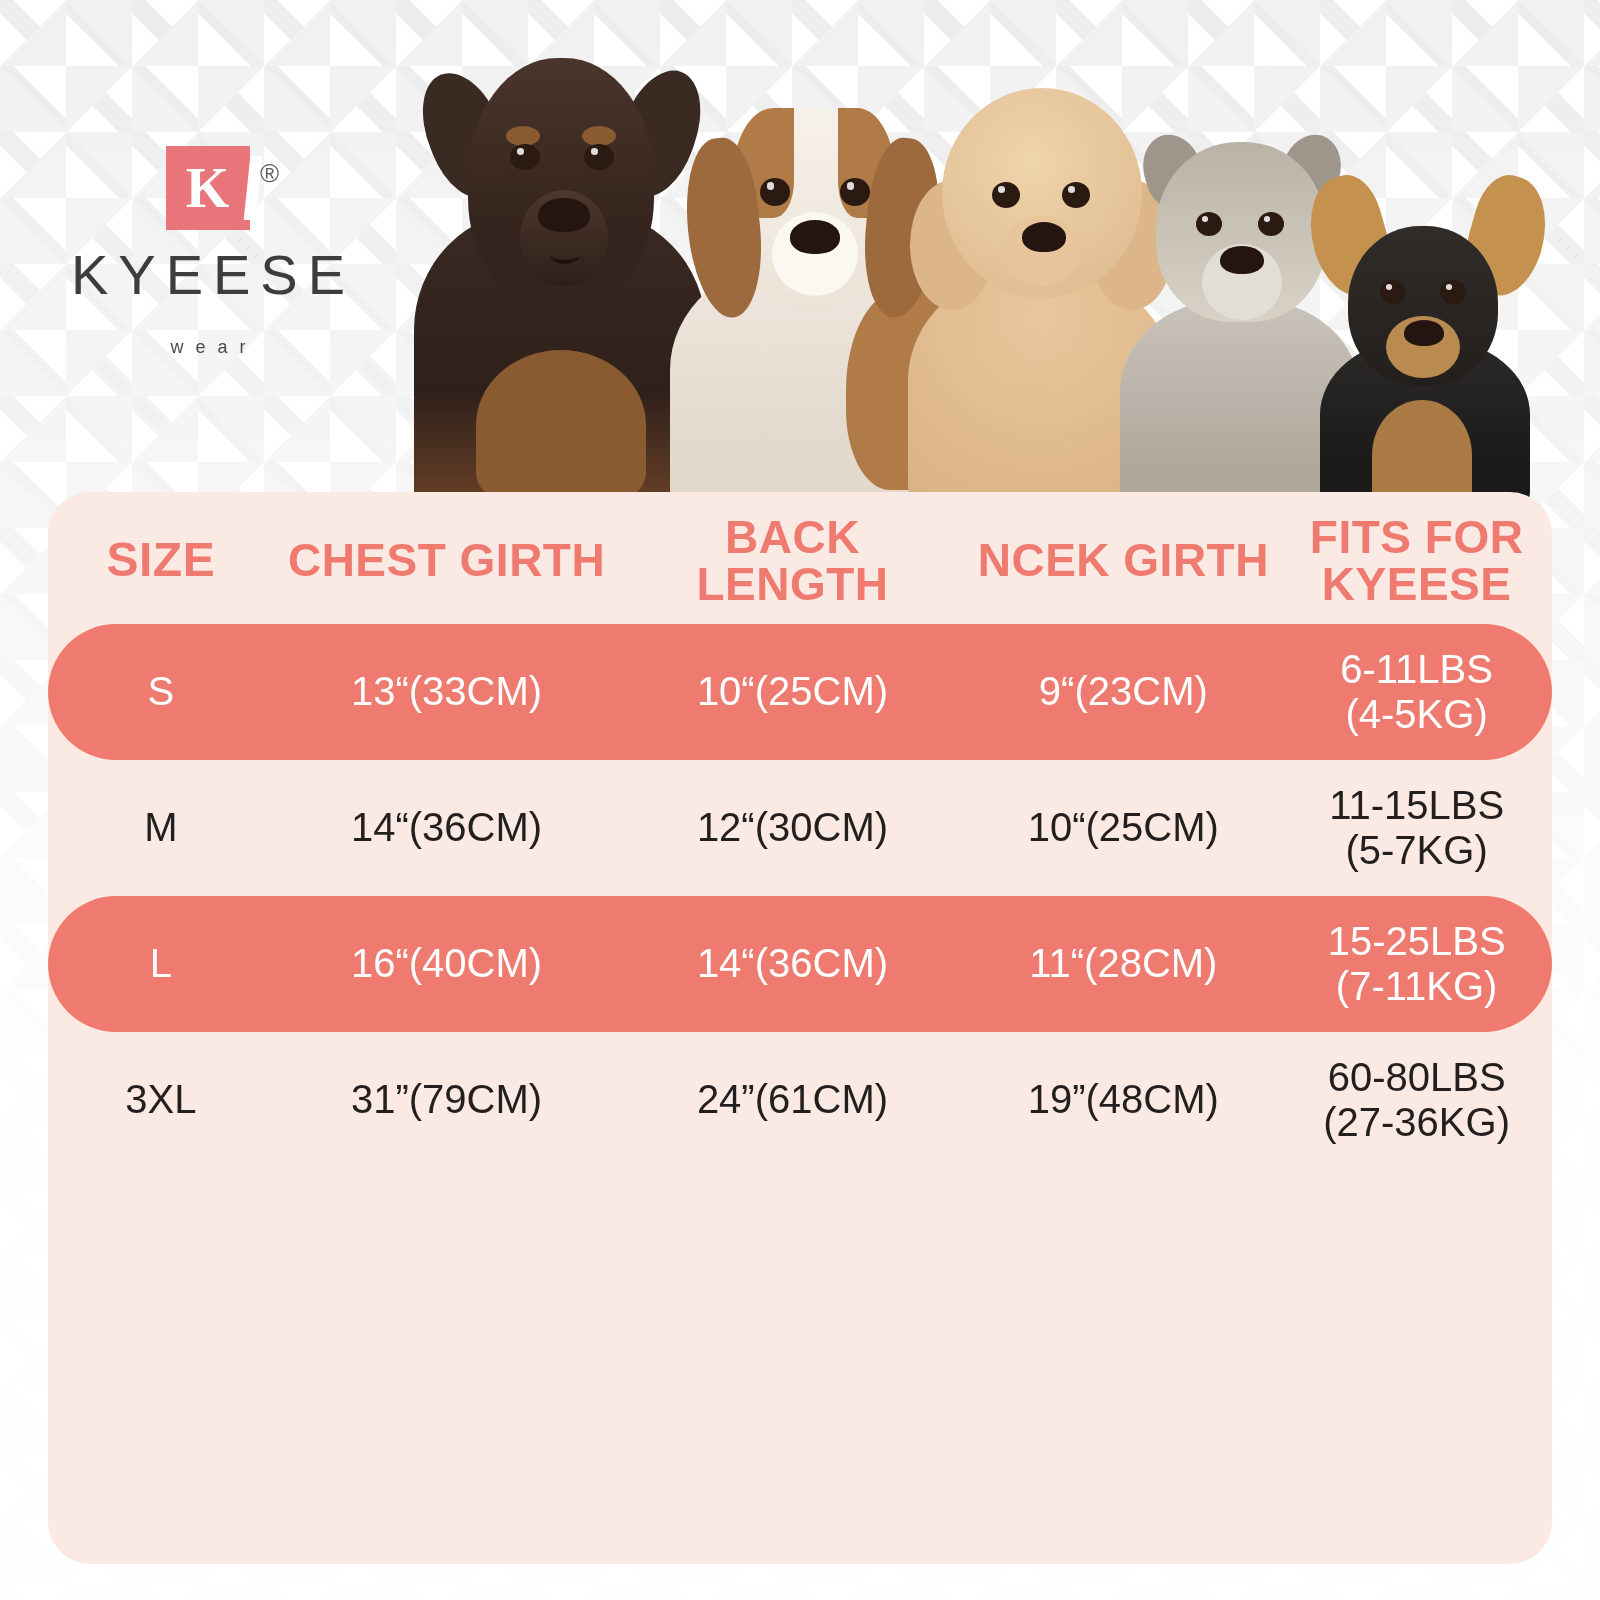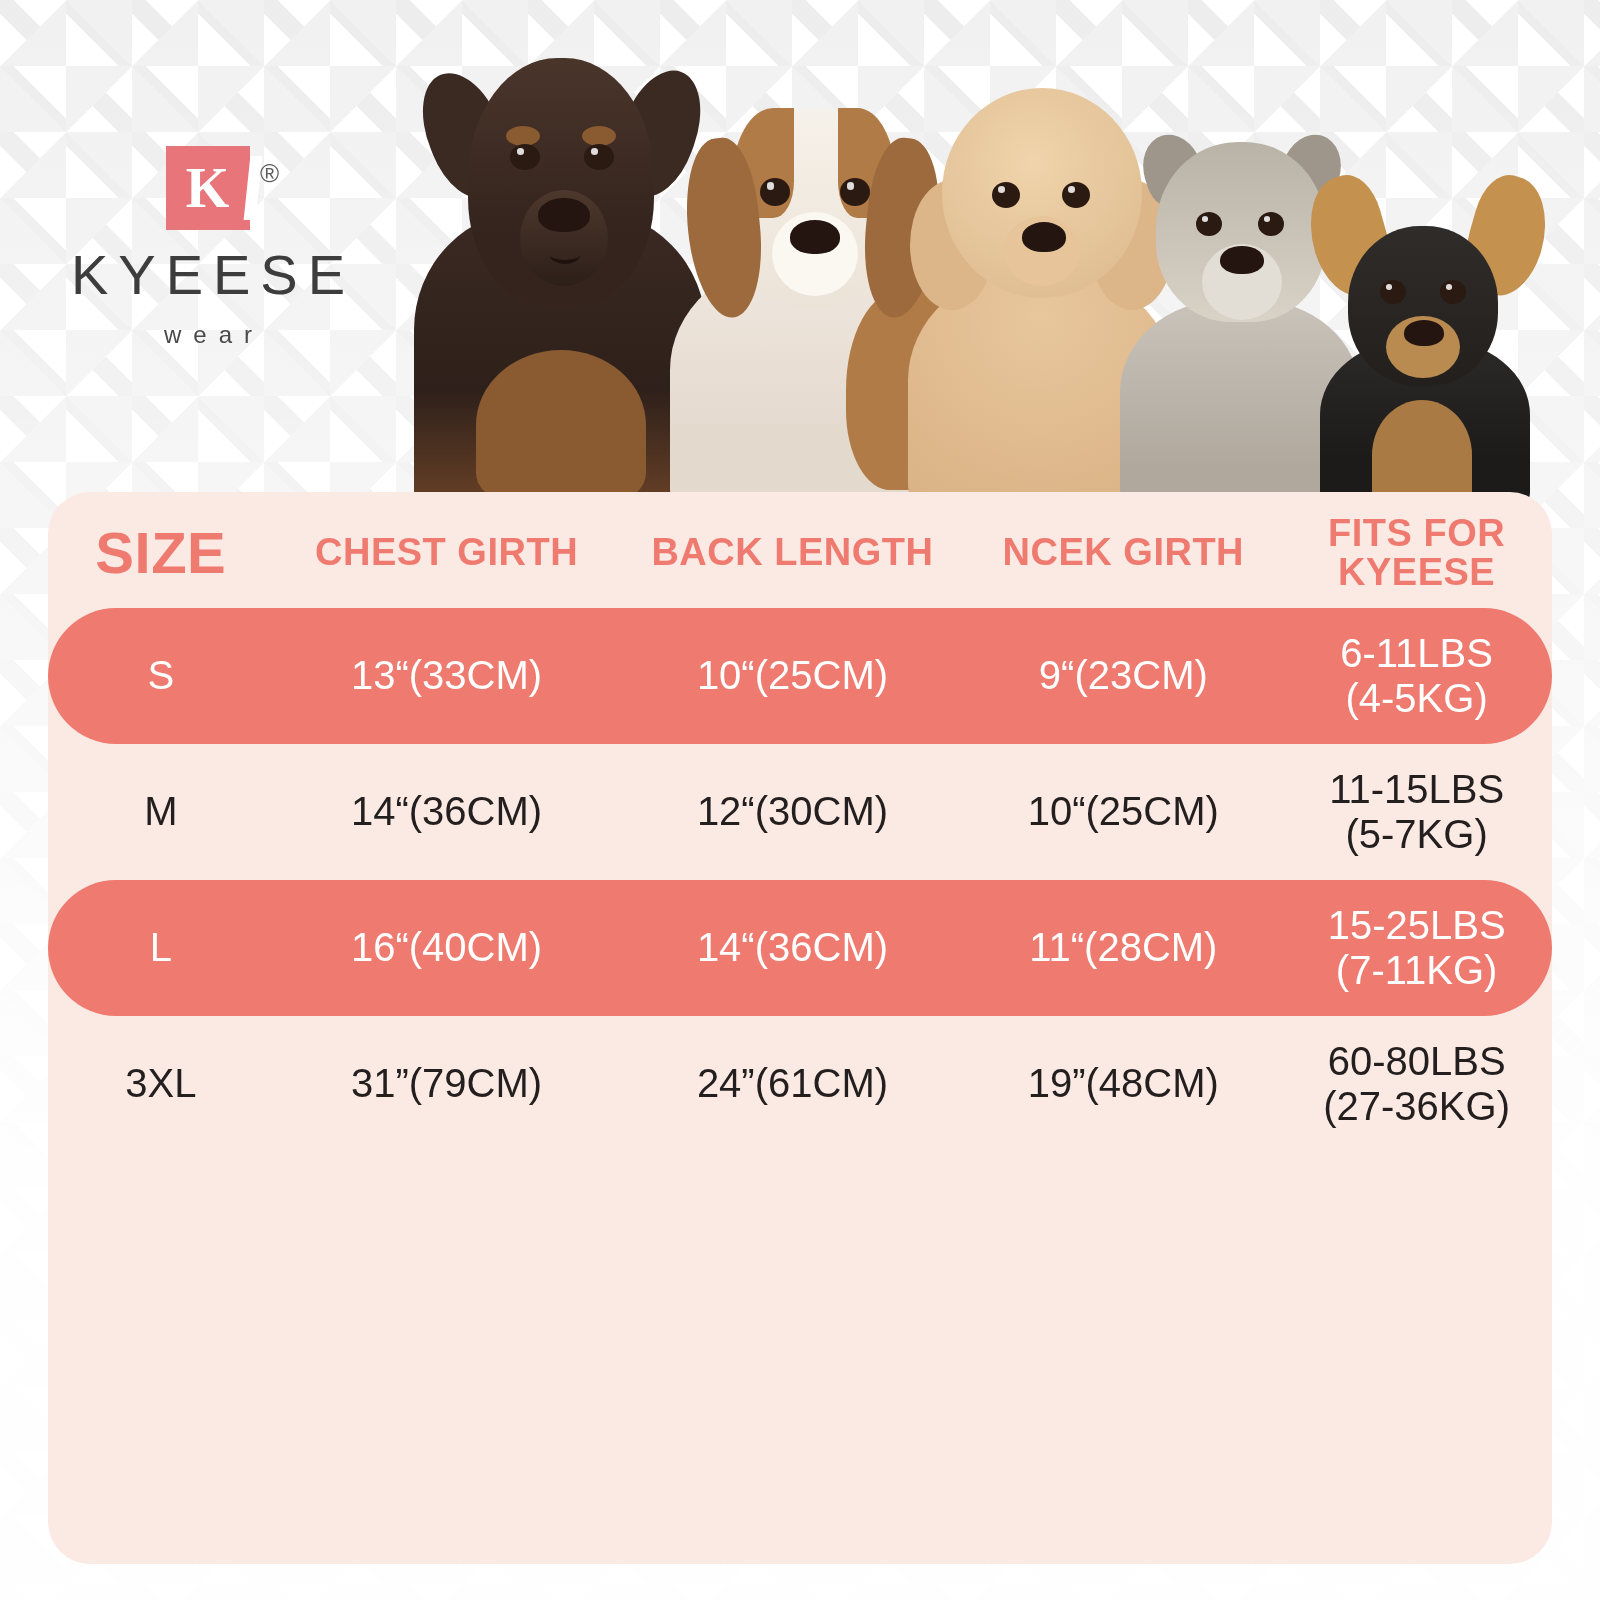--- a/index.html
+++ b/index.html
@@ -93,24 +93,24 @@
   }
   .brand-name {
     font-size: 56px;
     letter-spacing: 10px;
     color: #3d3d3d;
     font-weight: 400;
     margin-top: 6px;
     padding-left: 10px;
   }
   .brand-sub {
-    font-size: 24px;
+    font-size: 18px;
     letter-spacing: 12px;
     color: #4a4a4a;
-    margin-top: 14px;
+    margin-top: 30px;
     padding-left: 12px;
   }
 
   
   .dogs {
     position: absolute;
     left: 410px;
     top: 10px;
     width: 1180px;
     height: 500px;
@@ -239,27 +239,27 @@
     border-spacing: 0;
     table-layout: fixed;
   }
   .chart-table th, .chart-table td {
     text-align: center;
     vertical-align: middle;
   }
 
   .head-row th {
     color: #ef7a6f;
-    font-size: 38px;
+    font-size: 46px;
     font-weight: bold;
     line-height: 1.02;
     padding: 22px 4px 16px 4px;
     letter-spacing: 0.5px;
   }
-  .head-row th.col-size { font-size: 58px; }
+  .head-row th.col-size { font-size: 48px; }
 
   .chart-table td {
     font-size: 40px;
     color: #231f1f;
     height: 136px;
     padding: 0 4px;
   }
   .chart-table td.col-size { font-size: 40px; }
   .chart-table td.weight { font-size: 40px; line-height: 1.12; }
 

